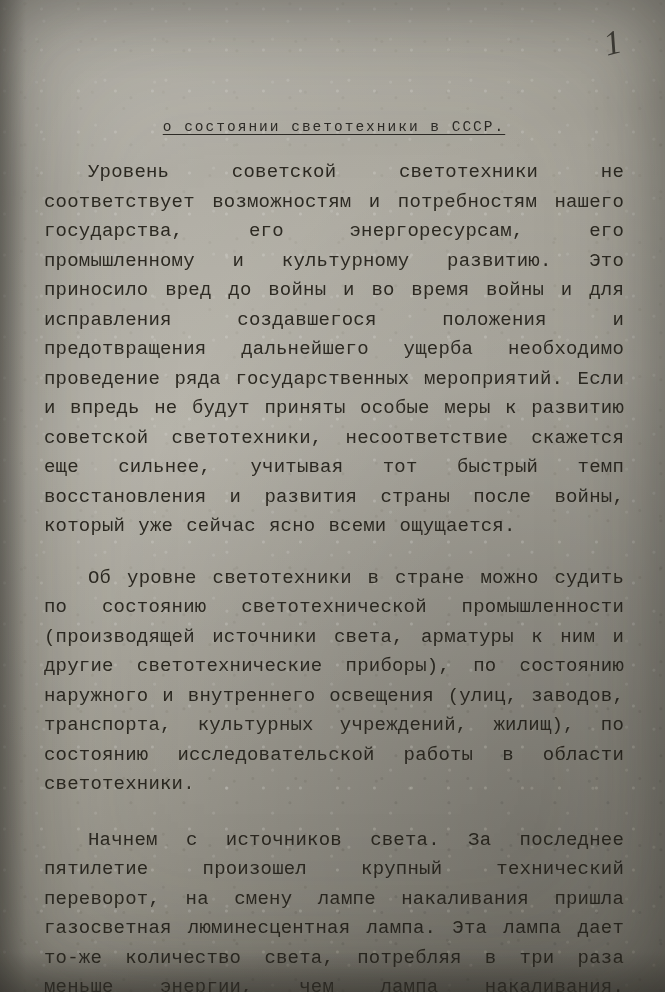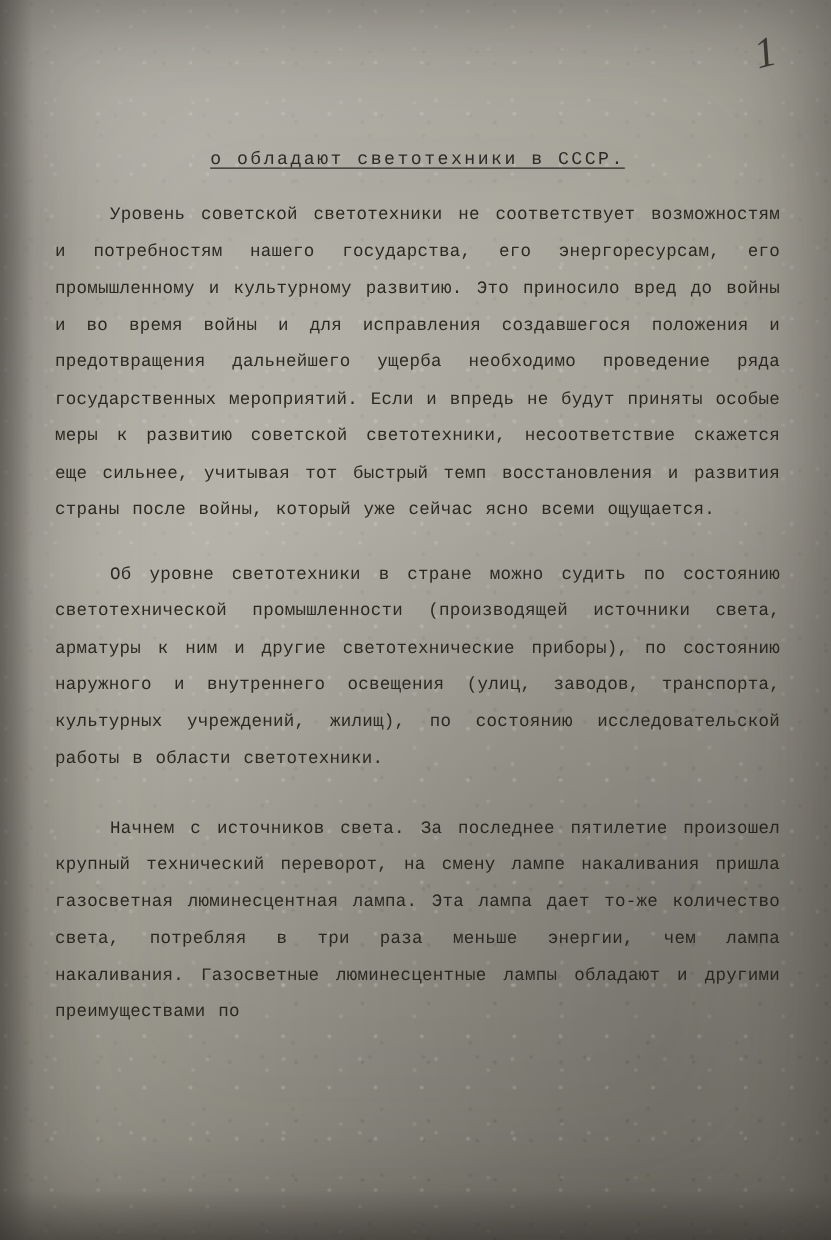--- a/index.html
+++ b/index.html
@@ -91,21 +91,21 @@
   .title-main {
     margin-bottom: 16px;
   }
   .title-sub {
     letter-spacing: 2.0px;
     font-size: 14.5px;
   }
 
   .para {
     margin-top: 22px;
-    font-size: 14px;
+    font-size: 19px;
     line-height: 29.5px;
     color: #232019;
     text-align: justify;
     text-justify: inter-character;
     letter-spacing: 0.2px;
     word-spacing: 1.5px;
     text-indent: 44px;
     opacity: 0.93;
   }
   .para.p2 { }
@@ -115,21 +115,21 @@
 <body>
 
 <div class="page">
 
   <div class="page-number">1</div>
 
   <div class="doc-body">
 
     <div class="title-block">
       <div>
-        <span class="title-sub">о обладают светотехники в СССР.</span>
+        <span class="title-sub">о состоянии светотехники в СССР.</span>
       </div>
     </div>
 
     <p class="para p1">Уровень советской светотехники не соответствует возможностям и потребностям нашего государства, его энергоресурсам, его промышленному и культурному развитию. Это приносило вред до войны и во время войны и для исправления создавшегося положения и предотвращения дальнейшего ущерба необходимо проведение ряда государственных мероприятий. Если и впредь не будут приняты особые меры к развитию советской светотехники, несоответствие скажется еще сильнее, учитывая тот быстрый темп восстановления и развития страны после войны, который уже сейчас ясно всеми ощущается.</p>
 
     <p class="para p2">Об уровне светотехники в стране можно судить по состоянию светотехнической промышленности (производящей источники света, арматуры к ним и другие светотехнические приборы), по состоянию наружного и внутреннего освещения (улиц, заводов, транспорта, культурных учреждений, жилищ), по состоянию исследовательской работы в области светотехники.</p>
 
     <p class="para p3">Начнем с источников света. За последнее пятилетие произошел крупный технический переворот, на смену лампе накаливания пришла газосветная люминесцентная лампа. Эта лампа дает то-же количество света, потребляя в три раза меньше энергии, чем лампа накаливания. Газосветные люминесцентные лампы обладают и другими преимуществами по</p>
 
   </div>

